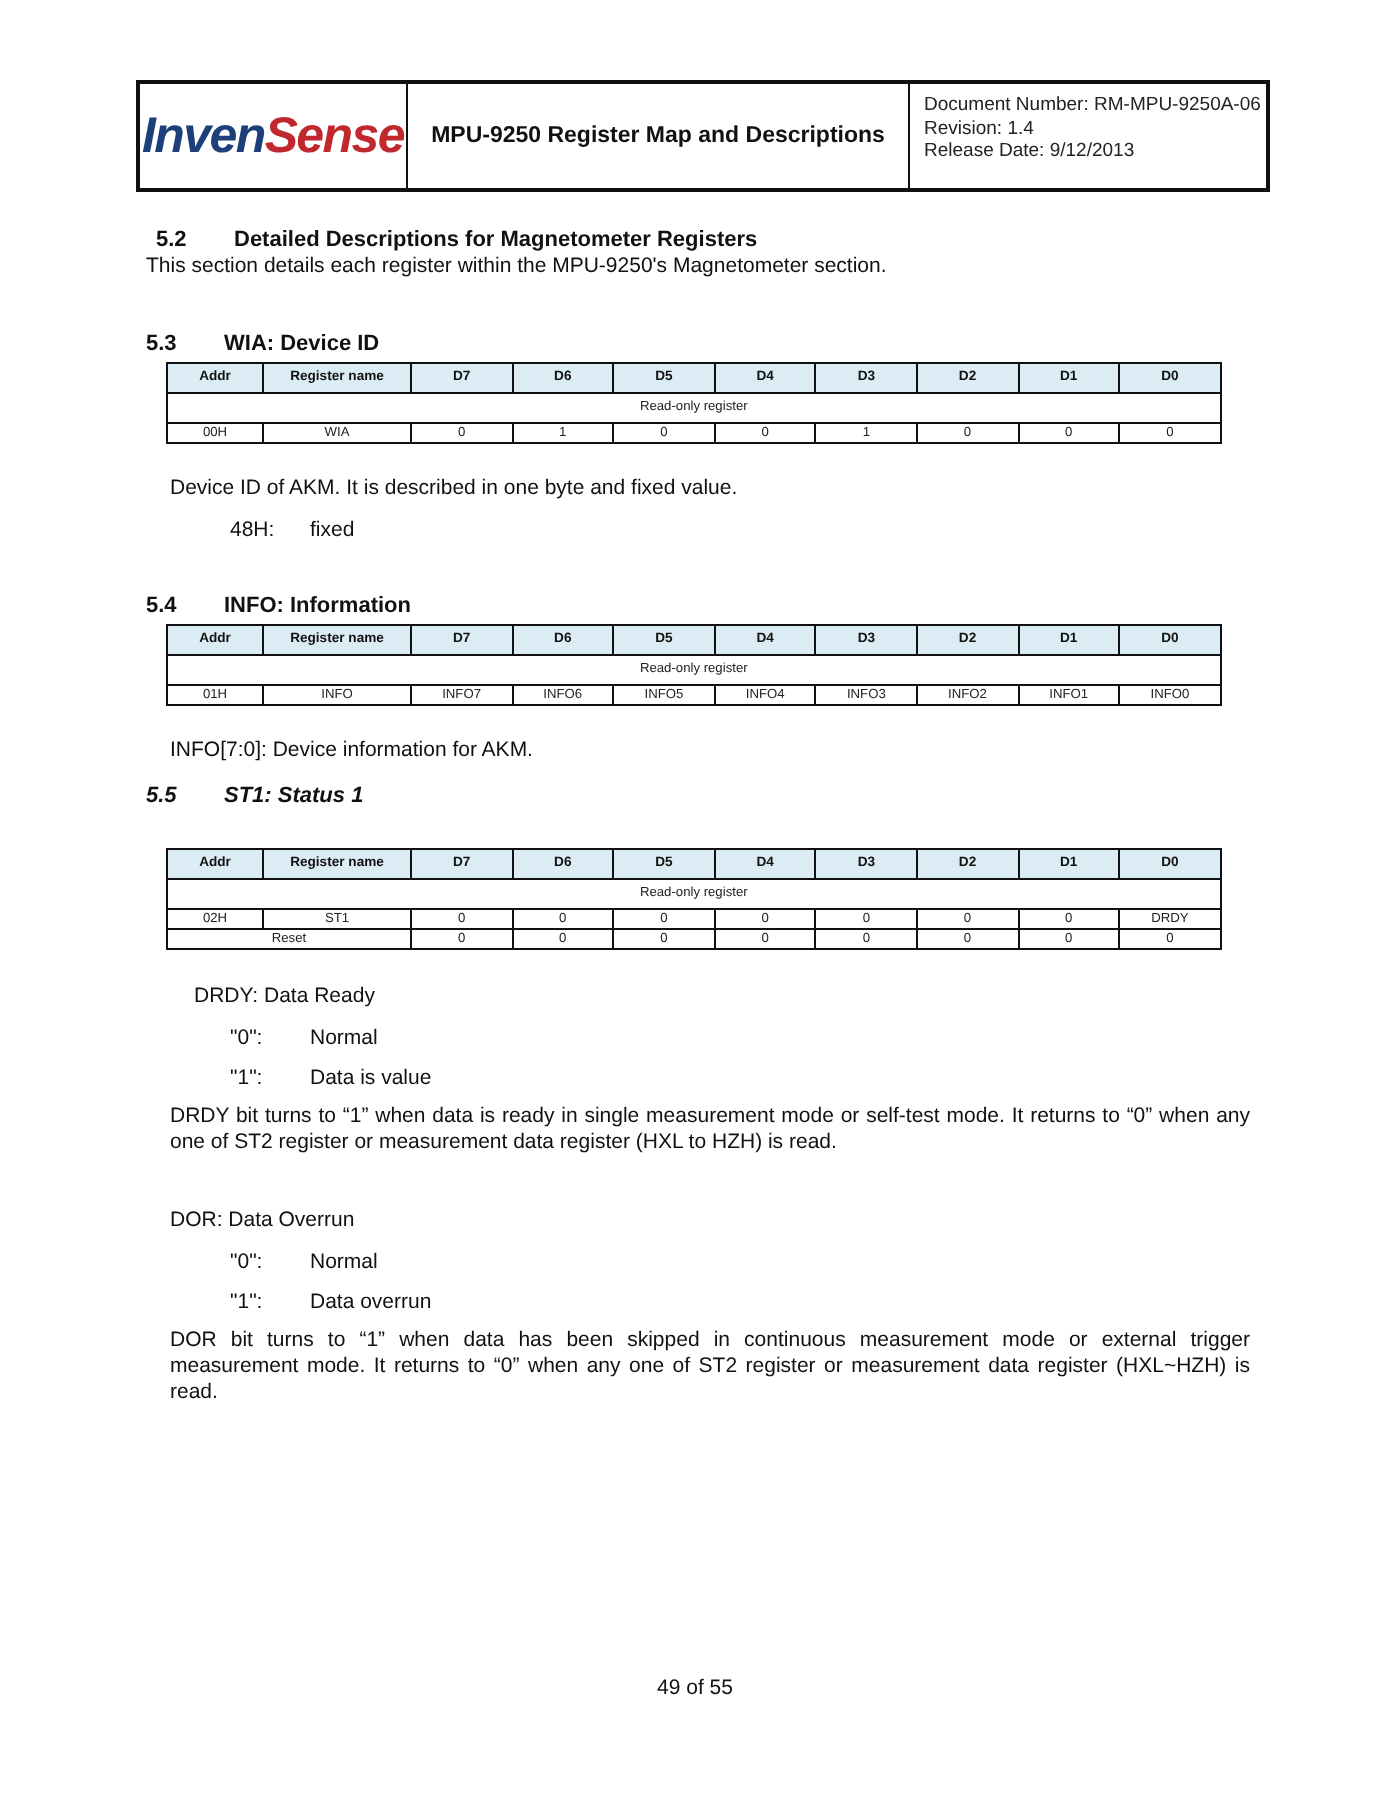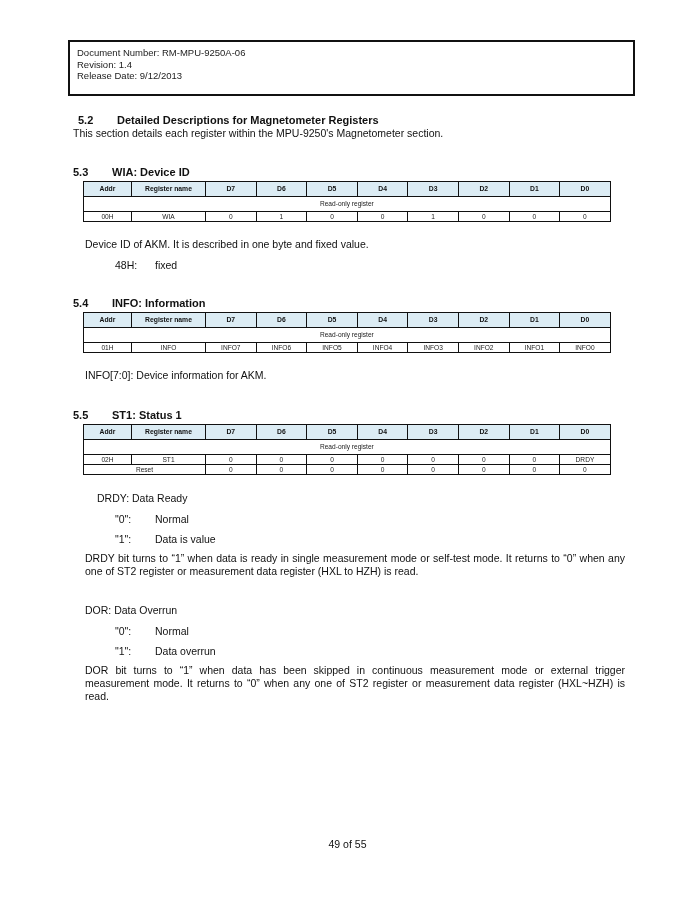--- a/index.html
+++ b/index.html
@@ -34,20 +34,24 @@
 
   .bullet { font-size: 10.5px; }
   .bullet .k { display: inline-block; width: 40px; }
   .just { text-align: justify; width: 540px; font-size: 10.5px; line-height: 13px; }
   .footer { position: absolute; top: 838px; left: 0; width: 695px; text-align: center; font-size: 10.5px; }
 </style>
 </head>
 <body>
 
 <div class="hdr">
+  <div class="hdr-logo">
+    <span class="logo"><span class="a">Inven</span><span class="b">Sense</span></span>
+  </div>
+  <div class="hdr-title">MPU-9250 Register Map and Descriptions</div>
   <div class="hdr-meta">
     <div>Document Number: RM-MPU-9250A-06</div>
     <div>Revision: 1.4</div>
     <div>Release Date: 9/12/2013</div>
   </div>
 </div>
 
 <div class="abs h2" style="left:78px; top:114px;">
   <span class="num">5.2</span><span>Detailed Descriptions for Magnetometer Registers</span>
 </div>
@@ -145,21 +149,21 @@
         <td>INFO4</td>
     <td>INFO3</td>
         <td>INFO2</td>
     <td>INFO1</td>
         <td>INFO0</td>
   </tr>
 </tbody>
   </table>
 <div class="abs p" style="left:85px; top:369px;">INFO[7:0]: Device information for AKM.</div>
 
-<div class="abs h2" style="left:73px; top:409px;">
+<div class="abs h2" style="left:73px; top:392px;font-style:italic;">
   <span class="num">5.5</span><span>ST1: Status 1</span>
 </div>
 <table class="reg" style="top:424px;">
   <colgroup>
       <col class="c-addr">
       <col class="c-name">
       <col class="c-bit">
       <col class="c-bit">
       <col class="c-bit">
       <col class="c-bit">

